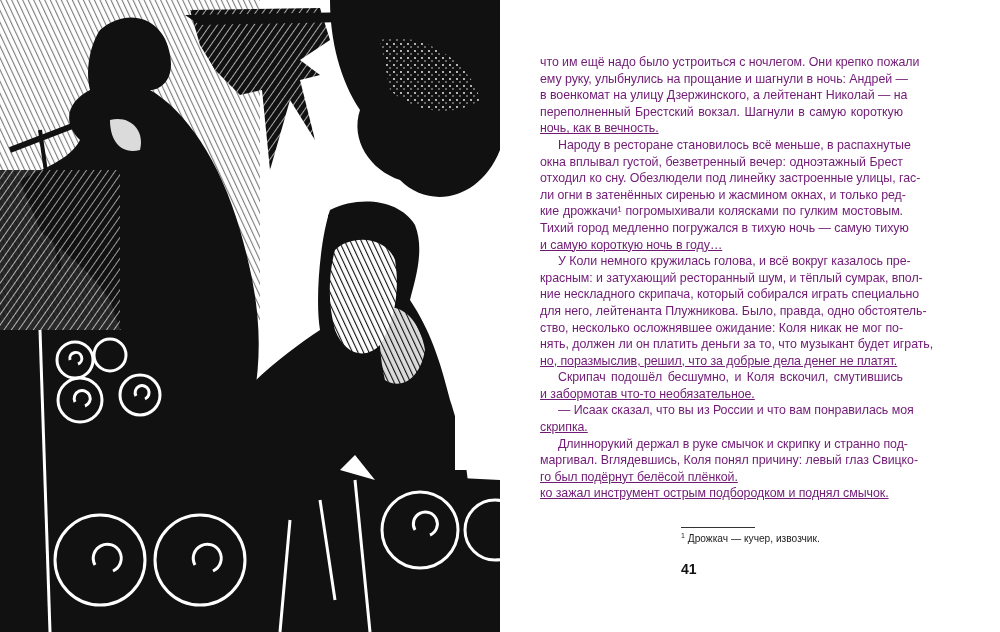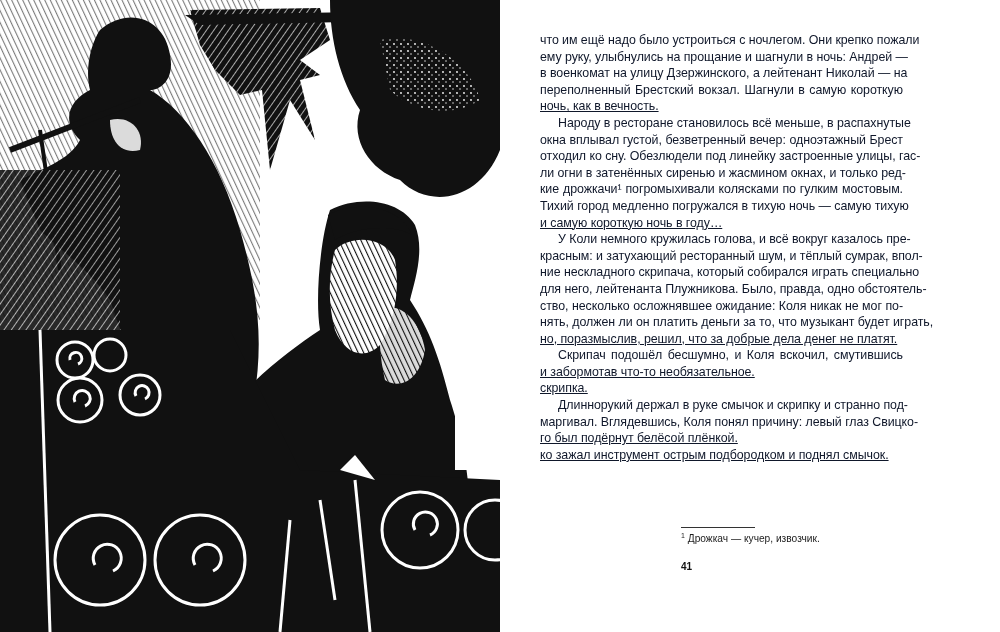--- a/index.html
+++ b/index.html
@@ -12,37 +12,37 @@
     .spread { position: absolute; left: 0; top: 0; width: 1000px; height: 632px; }
     .illustration {
       position: absolute; left: 0; top: 0; width: 500px; height: 632px;
       background: #111; overflow: hidden;
     }
     .illustration svg { width: 500px; height: 632px; display: block; }
     .page {
       position: absolute; left: 500px; top: 0; width: 500px; height: 632px; background: #fff;
     }
     .text-block {
-      position: absolute; left: 40px; top: 32px; width: 363px;
-      font-size: 12.4px; line-height: 16.6px; color: #0f172a;
+      position: absolute; left: 40px; top: 54px; width: 363px;
+      font-size: 12.4px; line-height: 16.6px; color: #701a75;
       text-align: justify; letter-spacing: -0.05px;
     }
     .line { display: block; white-space: nowrap; text-align-last: justify; text-align: justify; height: 16.6px; }
     .line.last { text-align-last: left; text-decoration: underline; }
     .line.indent { padding-left: 18px; }
     .footnote-rule {
       position: absolute; left: 181px; top: 527px; width: 74px; height: 0;
       border-top: 1px solid #333;
     }
     .footnote {
       position: absolute; left: 181px; top: 533px; font-size: 10.2px; color: #1c1c1c; white-space: nowrap;
     }
     sup { font-size: 7px; vertical-align: 4px; line-height: 0; }
     .page-number {
-      position: absolute; left: 181px; top: 561px; font-size: 10px; font-weight: bold; color: #111;
+      position: absolute; left: 181px; top: 561px; font-size: 14px; font-weight: bold; color: #111;
     }
   </style>
 </head>
 <body>
 
 <div class="spread">
 
   <div class="illustration">
     <svg viewBox="0 0 500 632" xmlns="http://www.w3.org/2000/svg">
       <defs>
@@ -134,20 +134,21 @@
       <span class="line last">и самую короткую ночь в году…</span>
       <span class="line indent">У Коли немного кружилась голова, и всё вокруг казалось пре-</span>
       <span class="line">красным: и затухающий ресторанный шум, и тёплый сумрак, впол-</span>
       <span class="line">ние нескладного скрипача, который собирался играть специально</span>
       <span class="line">для него, лейтенанта Плужникова. Было, правда, одно обстоятель-</span>
       <span class="line">ство, несколько осложнявшее ожидание: Коля никак не мог по-</span>
       <span class="line">нять, должен ли он платить деньги за то, что музыкант будет играть,</span>
       <span class="line last">но, поразмыслив, решил, что за добрые дела денег не платят.</span>
       <span class="line indent">Скрипач подошёл бесшумно, и Коля вскочил, смутившись</span>
       <span class="line last">и забормотав что-то необязательное.</span>
+      <span class="line indent">— Исаак сказал, что вы из России и что вам понравилась моя</span>
       <span class="line last">скрипка.</span>
       <span class="line indent">Длиннорукий держал в руке смычок и скрипку и странно под-</span>
       <span class="line">маргивал. Вглядевшись, Коля понял причину: левый глаз Свицко-</span>
       <span class="line last">го был подёрнут белёсой плёнкой.</span>
       <span class="line last">ко зажал инструмент острым подбородком и поднял смычок.</span>
     </div>
 
     <div class="footnote-rule"></div>
     <div class="footnote">
       <sup>1</sup>

